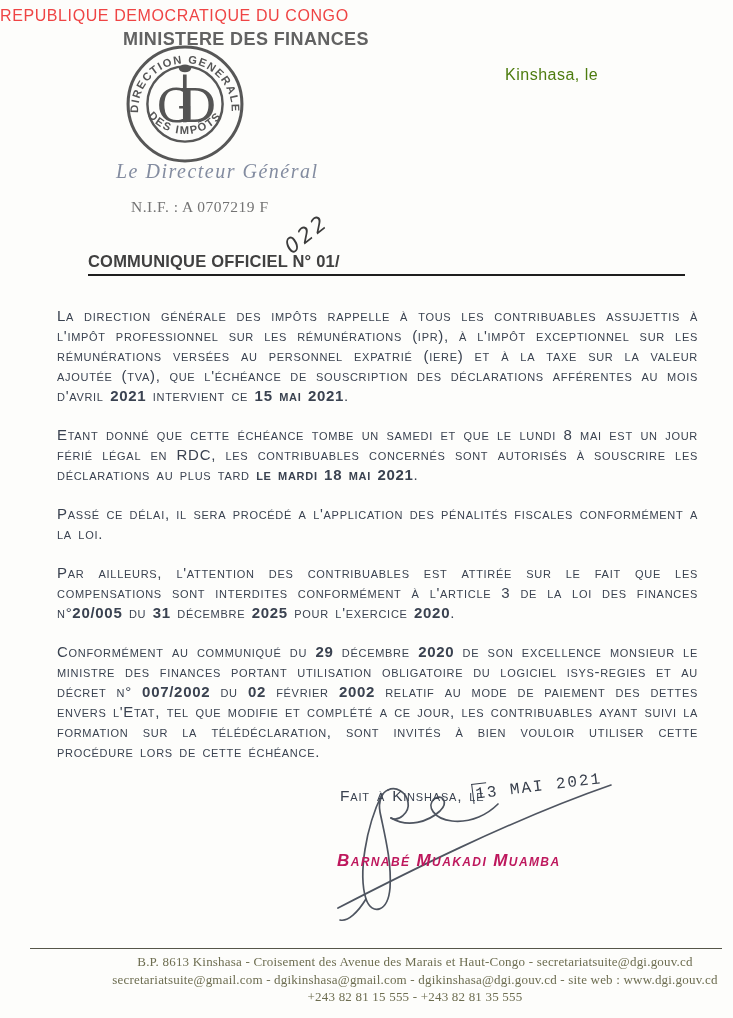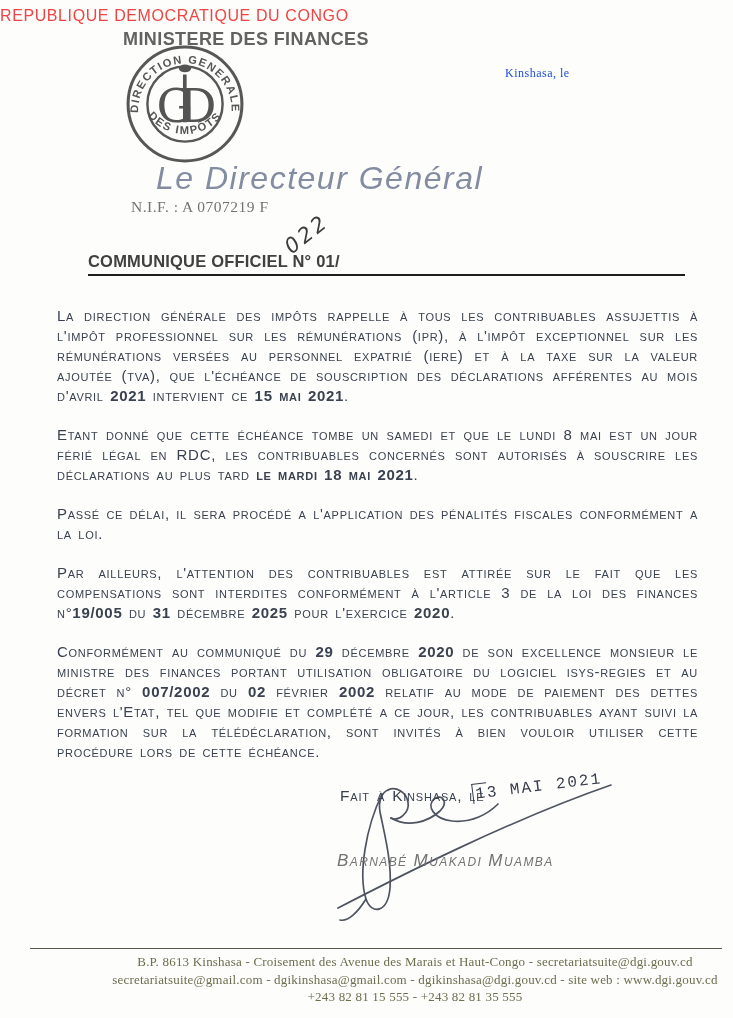--- a/index.html
+++ b/index.html
@@ -14,27 +14,27 @@
     position:absolute; top:7px; left:0; width:400px; text-align:left;
     font-size:16px; letter-spacing:.6px; color:#ef4444;
   }
   .hdr-ministry {
     position:absolute; top:29px; left:0; width:400px; text-align:center;
     font-size:18px; font-weight:600; letter-spacing:.4px; color:#626262;margin-left:46px;
   }
   .seal { position:absolute; left:124px; top:42px; }
   .place-date {
     position:absolute; left:505px; top:66px;
-    font-family:Liberation Serif, serif; font-size:12px; color:#1d4ed8;
+    font-family:Liberation Sans, sans-serif; font-size:16px; color:#4d7c0f;
     letter-spacing:.5px;
   }
   .director-title {
     position:absolute; left:116px; top:160px;
-    font-family:Liberation Sans, sans-serif; font-style:italic;
-    font-size:32px; letter-spacing:1.5px; color:#838ca0;margin-left:40px;
+    font-family:Liberation Serif, serif; font-style:italic;
+    font-size:20px; letter-spacing:1.5px; color:#838ca0;
   }
   .nif {
     position:absolute; left:131px; top:198px;
     font-family:"Liberation Serif", serif; font-size:15.5px; color:#737373;
     letter-spacing:.5px;
   }
   
   .handwritten-no {
     position:absolute; left:282px; top:222px;
     transform:rotate(-38deg);
@@ -72,22 +72,22 @@
     transform:rotate(-7deg);
     font-family:"Liberation Mono", monospace;
     font-size:16px; letter-spacing:2px; color:#373e4b; white-space:nowrap;
   }
   .stamp .stamp-first {
     border-top:1.5px solid #373e4b; border-left:1.5px solid #373e4b;
     padding:1px 0 0 2px;
   }
   .signatory-name {
     position:absolute; left:337px; top:851px;
-    font-style:italic; font-weight:400; font-variant:small-caps;
-    font-size:17px; letter-spacing:1.4px; color:#737373; white-space:nowrap;
+    font-style:italic; font-weight:700; font-variant:small-caps;
+    font-size:17px; letter-spacing:1.4px; color:#be185d; white-space:nowrap;
   }
   .sig-svg { position:absolute; left:330px; top:772px; }
   
   .footer-rule {
     position:absolute; left:30px; top:948px; width:692px;
     border-top:1.5px solid #565649;
   }
   .footer-text {
     position:absolute; left:95px; top:953px; width:640px; text-align:center;
     font-family:"Liberation Serif", serif; font-size:13px; line-height:17.5px;
@@ -131,21 +131,21 @@
 
   <div class="title-row">
     <span>COMMUNIQUE OFFICIEL N° 01/</span>
     <span class="gap"></span>
   </div>
 
   <div class="body-text">
     <p><span>La direction générale des impôts rappelle à tous les contribuables assujettis à l'impôt professionnel sur les rémunérations (ipr), à l'impôt exceptionnel sur les rémunérations versées au personnel expatrié (iere) et à la taxe sur la valeur ajoutée (tva), que l'échéance de souscription des déclarations afférentes au mois d'avril </span><span class="b">2021</span><span> intervient ce </span><span class="b">15 mai 2021</span><span>.</span></p>
     <p><span>Etant donné que cette échéance tombe un samedi et que le lundi 8 mai est un jour férié légal en RDC, les contribuables concernés sont autorisés à souscrire les déclarations au plus tard </span><span class="b">le mardi 18 mai 2021</span><span>.</span></p>
     <p><span>Passé ce délai, il sera procédé a l'application des pénalités fiscales conformément a la loi.</span></p>
-    <p><span>Par ailleurs, l'attention des contribuables est attirée sur le fait que les compensations sont interdites conformément à l'article 3 de la loi des finances n°</span><span class="b">19/005</span><span> du </span><span class="b">31</span><span> décembre </span><span class="b">2025</span><span> pour l'exercice </span><span class="b">2020</span><span>.</span></p>
+    <p><span>Par ailleurs, l'attention des contribuables est attirée sur le fait que les compensations sont interdites conformément à l'article 3 de la loi des finances n°</span><span class="b">20/005</span><span> du </span><span class="b">31</span><span> décembre </span><span class="b">2025</span><span> pour l'exercice </span><span class="b">2020</span><span>.</span></p>
     <p><span>Conformément au communiqué du </span><span class="b">29</span><span> décembre </span><span class="b">2020</span><span> de son excellence monsieur le ministre des finances portant utilisation obligatoire du logiciel isys-regies et au décret n° </span><span class="b">007/2002</span><span> du </span><span class="b">02</span><span> février </span><span class="b">2002</span><span> relatif au mode de paiement des dettes envers l'Etat, tel que modifie et complété a ce jour, les contribuables ayant suivi la formation sur la télédéclaration, sont invités à bien vouloir utiliser cette procédure lors de cette échéance.</span></p>
   </div>
 
   <div class="fait-a">Fait à Kinshasa, le</div>
 
   <div class="stamp"><span class="stamp-first">1</span><span>3 MAI 2021</span></div>
 
   <svg class="sig-svg" width="300" height="155" viewBox="0 0 300 155">
     <g fill="none" stroke="#3c4350" stroke-width="1.7" stroke-linecap="round" opacity="0.9">
       <path d="M 52,22 C 36,55 28,102 36,127 C 42,144 58,140 60,116 C 62,90 54,60 50,40 C 48,30 52,20 58,18"></path>

